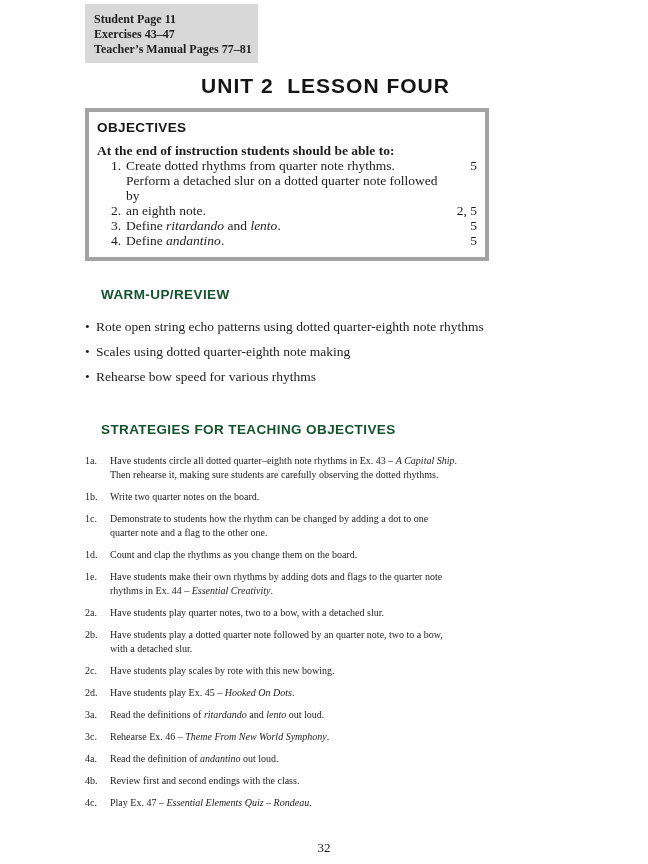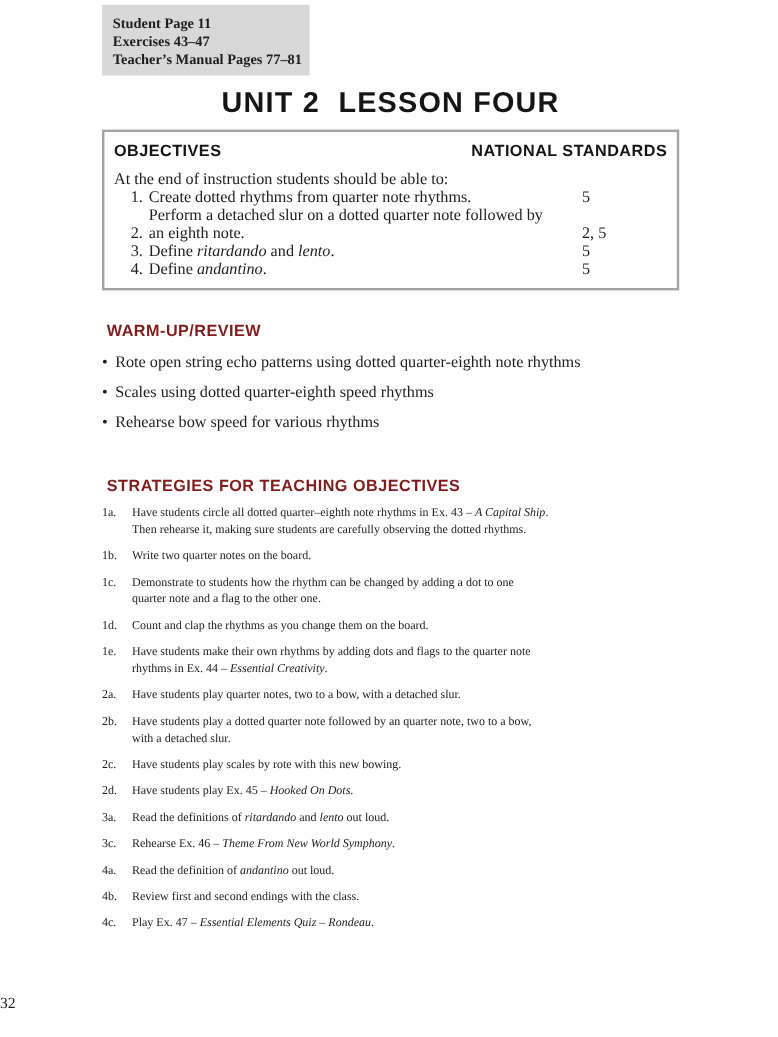--- a/index.html
+++ b/index.html
@@ -20,61 +20,61 @@
     padding:8px 6px 6px 9px;
     font-weight:bold;
     font-size:12px;
     line-height:15px;
   }
   .title {
     margin:11px 0 0 0;
     text-align:center;
     font-family:"Liberation Sans", sans-serif;
     font-weight:900;
-    font-size:24px;
+    font-size:21px;
     line-height:23px;
     letter-spacing:1px;
     white-space:pre;
     color:#151515;
   }
   .obj-box {
     margin-top:11px;
-    border:2px solid #a3a3a3;
+    border:4px solid #a3a3a3;
     box-sizing:border-box;
-    width:481px;
+    width:404px;
     padding:8px 8px 9px 8px;
   }
   .obj-head-row {
     display:flex;
     justify-content:space-between;
     font-family:"Liberation Sans", sans-serif;
     font-weight:900;
     font-size:13.5px;
     line-height:16px;
     letter-spacing:0.4px;
     color:#151515;
   }
-  .obj-intro { margin-top:7px; font-size:13.5px; line-height:15px; }
+  .obj-intro { margin-top:7px; font-size:13.5px; line-height:15px;font-weight:bold; }
   .obj-item {
     display:flex;
     align-items:flex-end;
     font-size:13.5px;
     line-height:15px;
   }
   .obj-num { width:24px; text-align:right; flex-shrink:0; }
   .obj-text { margin-left:5px; width:352px; }
   .obj-std { margin-left:9px; flex-shrink:0; }
   .section-heading {
-    margin:4px;
+    margin:16px;
     font-family:"Liberation Sans", sans-serif;
     font-weight:900;
     font-size:13.5px;
     line-height:16px;
     letter-spacing:0.4px;
-    color:#7f1d1d;
+    color:#14532d;
   }
   .warmup-heading { margin-top:26px; }
   .bullet-row {
     display:flex;
     font-size:13.5px;
     line-height:15px;
     margin-top:10px;
   }
   .bullet-dot { width:11px; flex-shrink:0; }
   .strategies-heading { margin-top:38px; }
@@ -82,42 +82,41 @@
     display:flex;
     font-size:10px;
     line-height:14px;
     margin-top:8px;
   }
   .strat-item:first-of-type { margin-top:12px; }
   .strat-num { width:25px; flex-shrink:0; }
   .strat-text { width:431px; }
   .page-num {
     position:absolute;
-    bottom:20px; left:0; right:0;
-    text-align:left;
+    bottom:8px; left:0; right:0;
+    text-align:center;
     font-size:13px;
   }
 </style>
 </head>
 <body>
 
 <div class="page">
 
   <div class="ref-box">
     <div>Student Page 11</div>
     <div>Exercises 43–47</div>
     <div>Teacher’s Manual Pages 77–81</div>
   </div>
 
   <h1 class="title">UNIT 2  LESSON FOUR</h1>
 
   <div class="obj-box">
     <div class="obj-head-row">
       <span>OBJECTIVES</span>
-      <span>NATIONAL STANDARDS</span>
     </div>
     <div class="obj-intro">At the end of instruction students should be able to:</div>
 
     <div class="obj-item">
       <span class="obj-num">1.</span>
       <span class="obj-text"><span>Create dotted rhythms from quarter note rhythms.</span></span>
       <span class="obj-std">5</span>
     </div>
     <div class="obj-item">
       <span class="obj-num">2.</span>
@@ -137,21 +136,21 @@
   </div>
 
   <h2 class="section-heading warmup-heading">WARM-UP/REVIEW</h2>
 
   <div class="bullet-row">
     <span class="bullet-dot">•</span>
     <span>Rote open string echo patterns using dotted quarter-eighth note rhythms</span>
   </div>
   <div class="bullet-row">
     <span class="bullet-dot">•</span>
-    <span>Scales using dotted quarter-eighth speed rhythms</span>
+    <span>Scales using dotted quarter-eighth note making</span>
   </div>
   <div class="bullet-row">
     <span class="bullet-dot">•</span>
     <span>Rehearse bow speed for various rhythms</span>
   </div>
 
   <h2 class="section-heading strategies-heading">STRATEGIES FOR TEACHING OBJECTIVES</h2>
 
   <div class="strat-item">
     <span class="strat-num">1a.</span>

